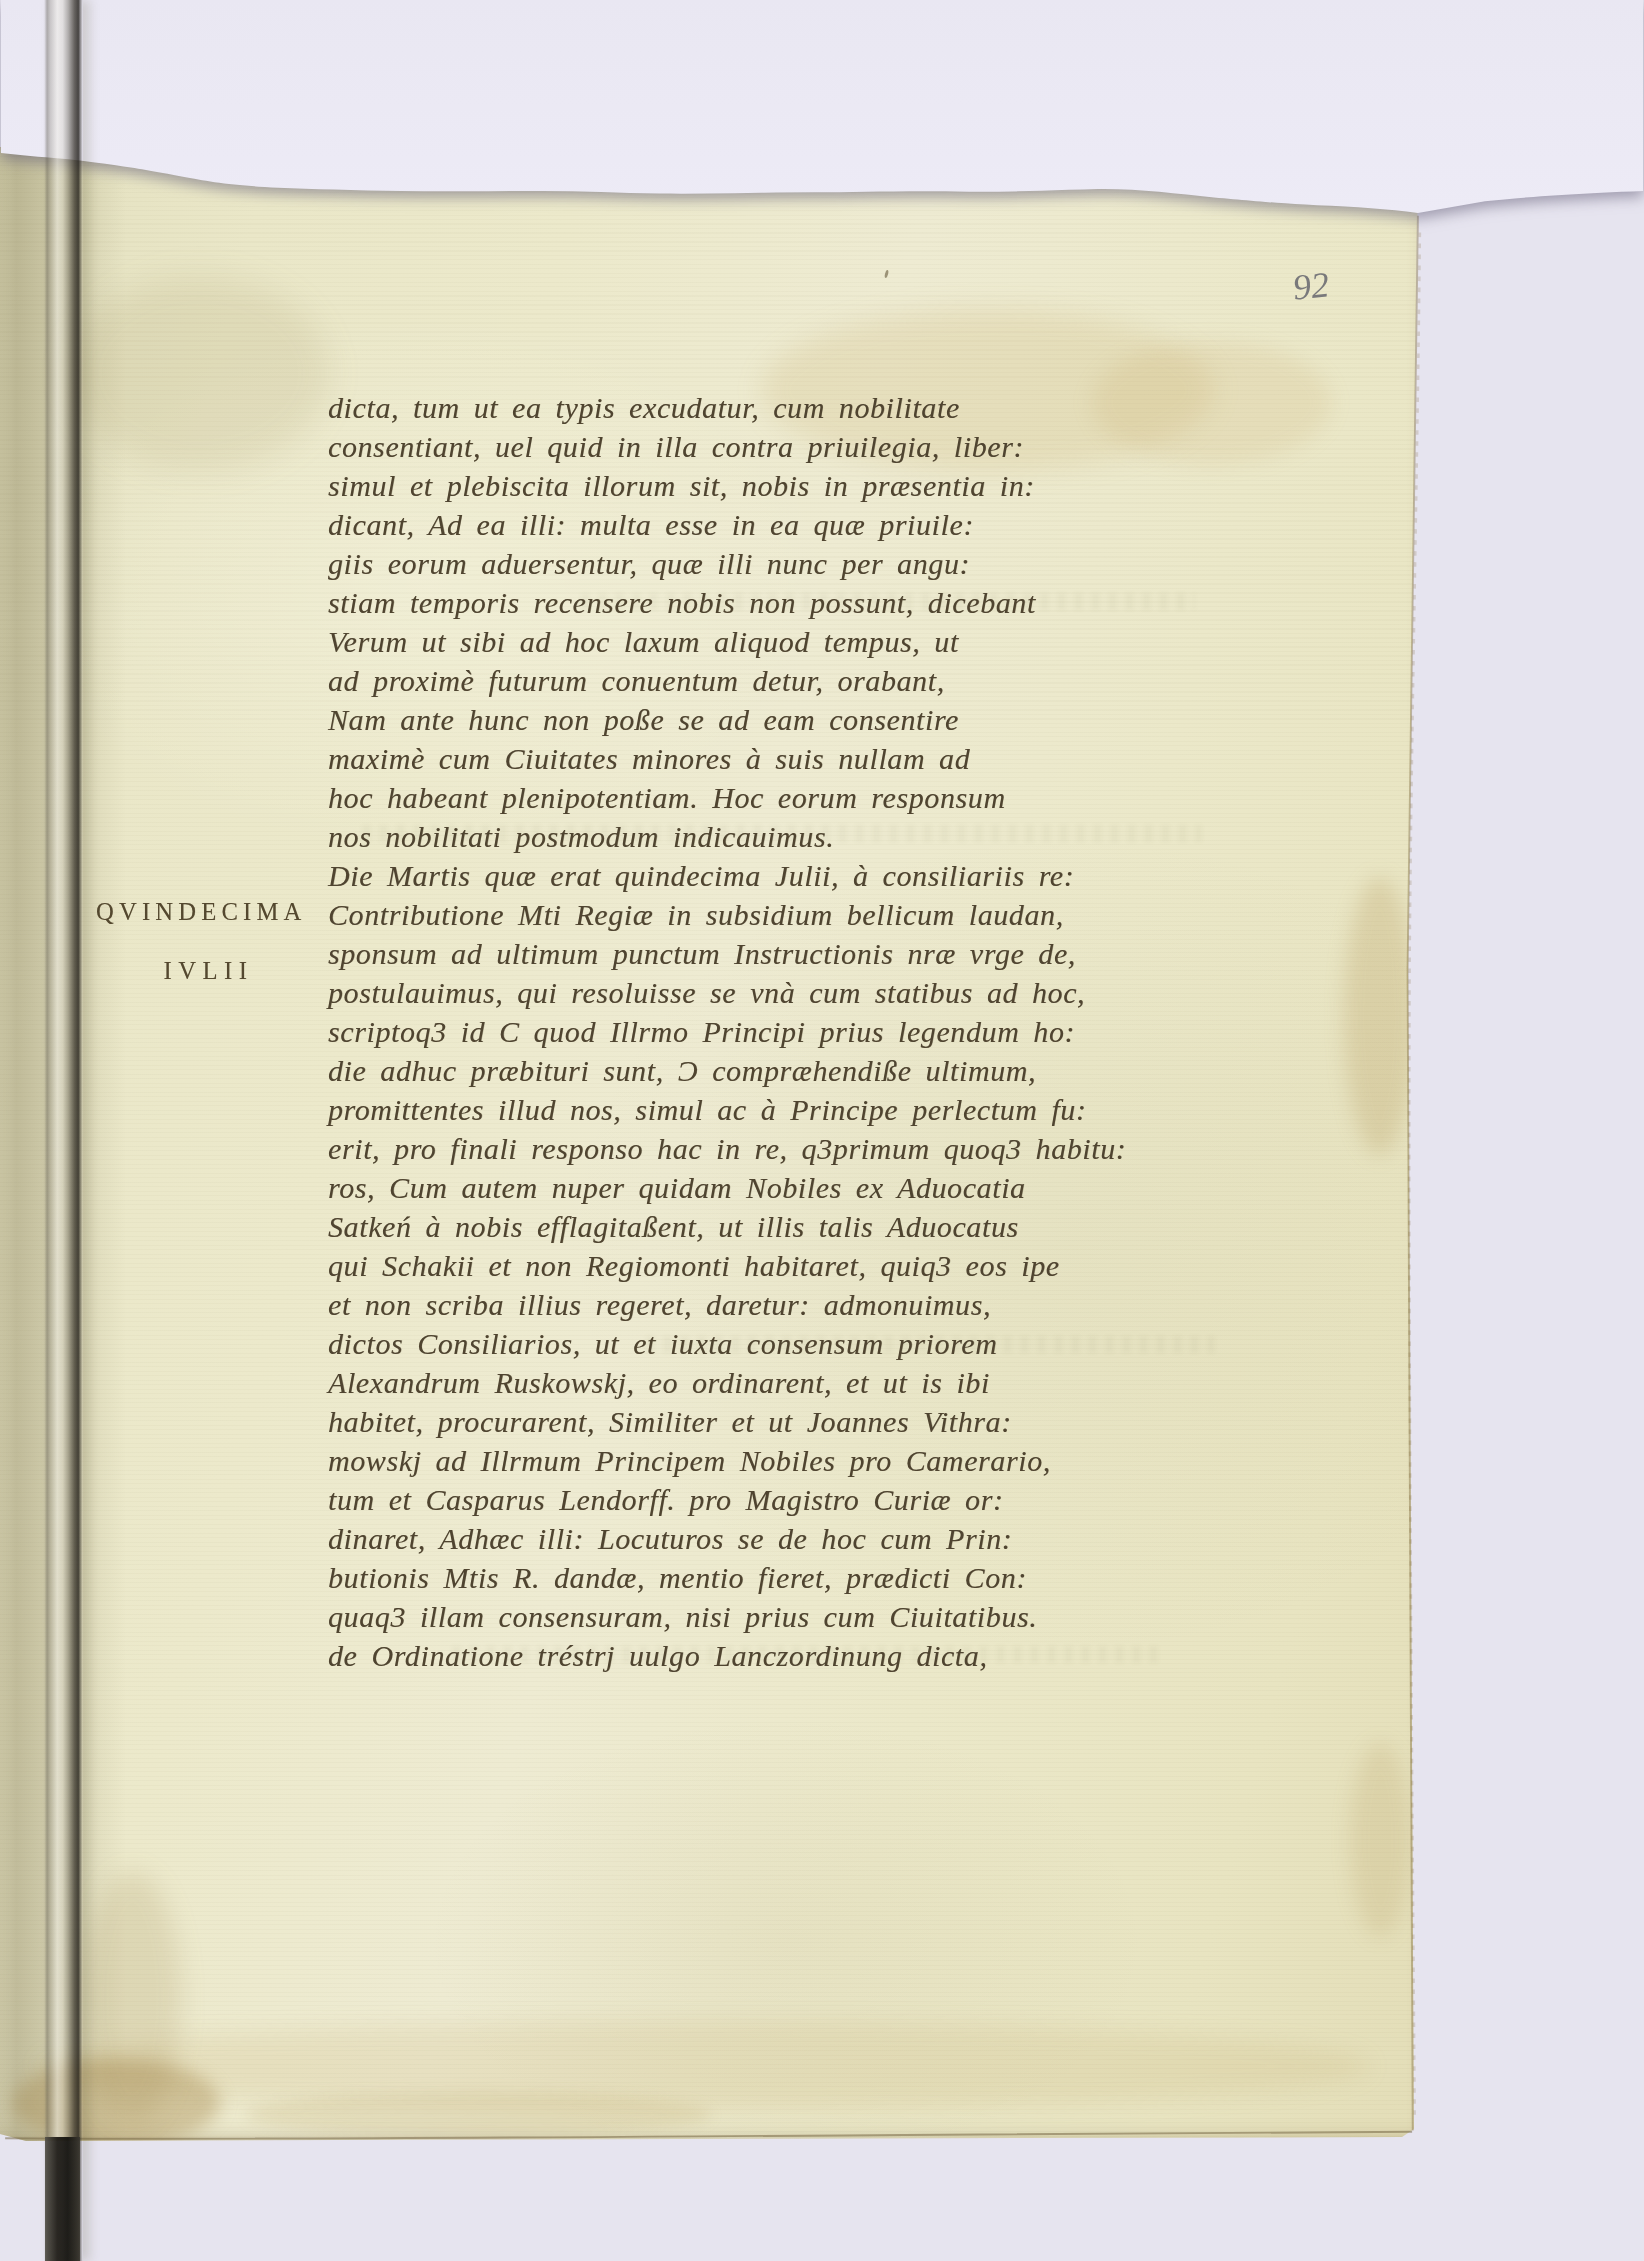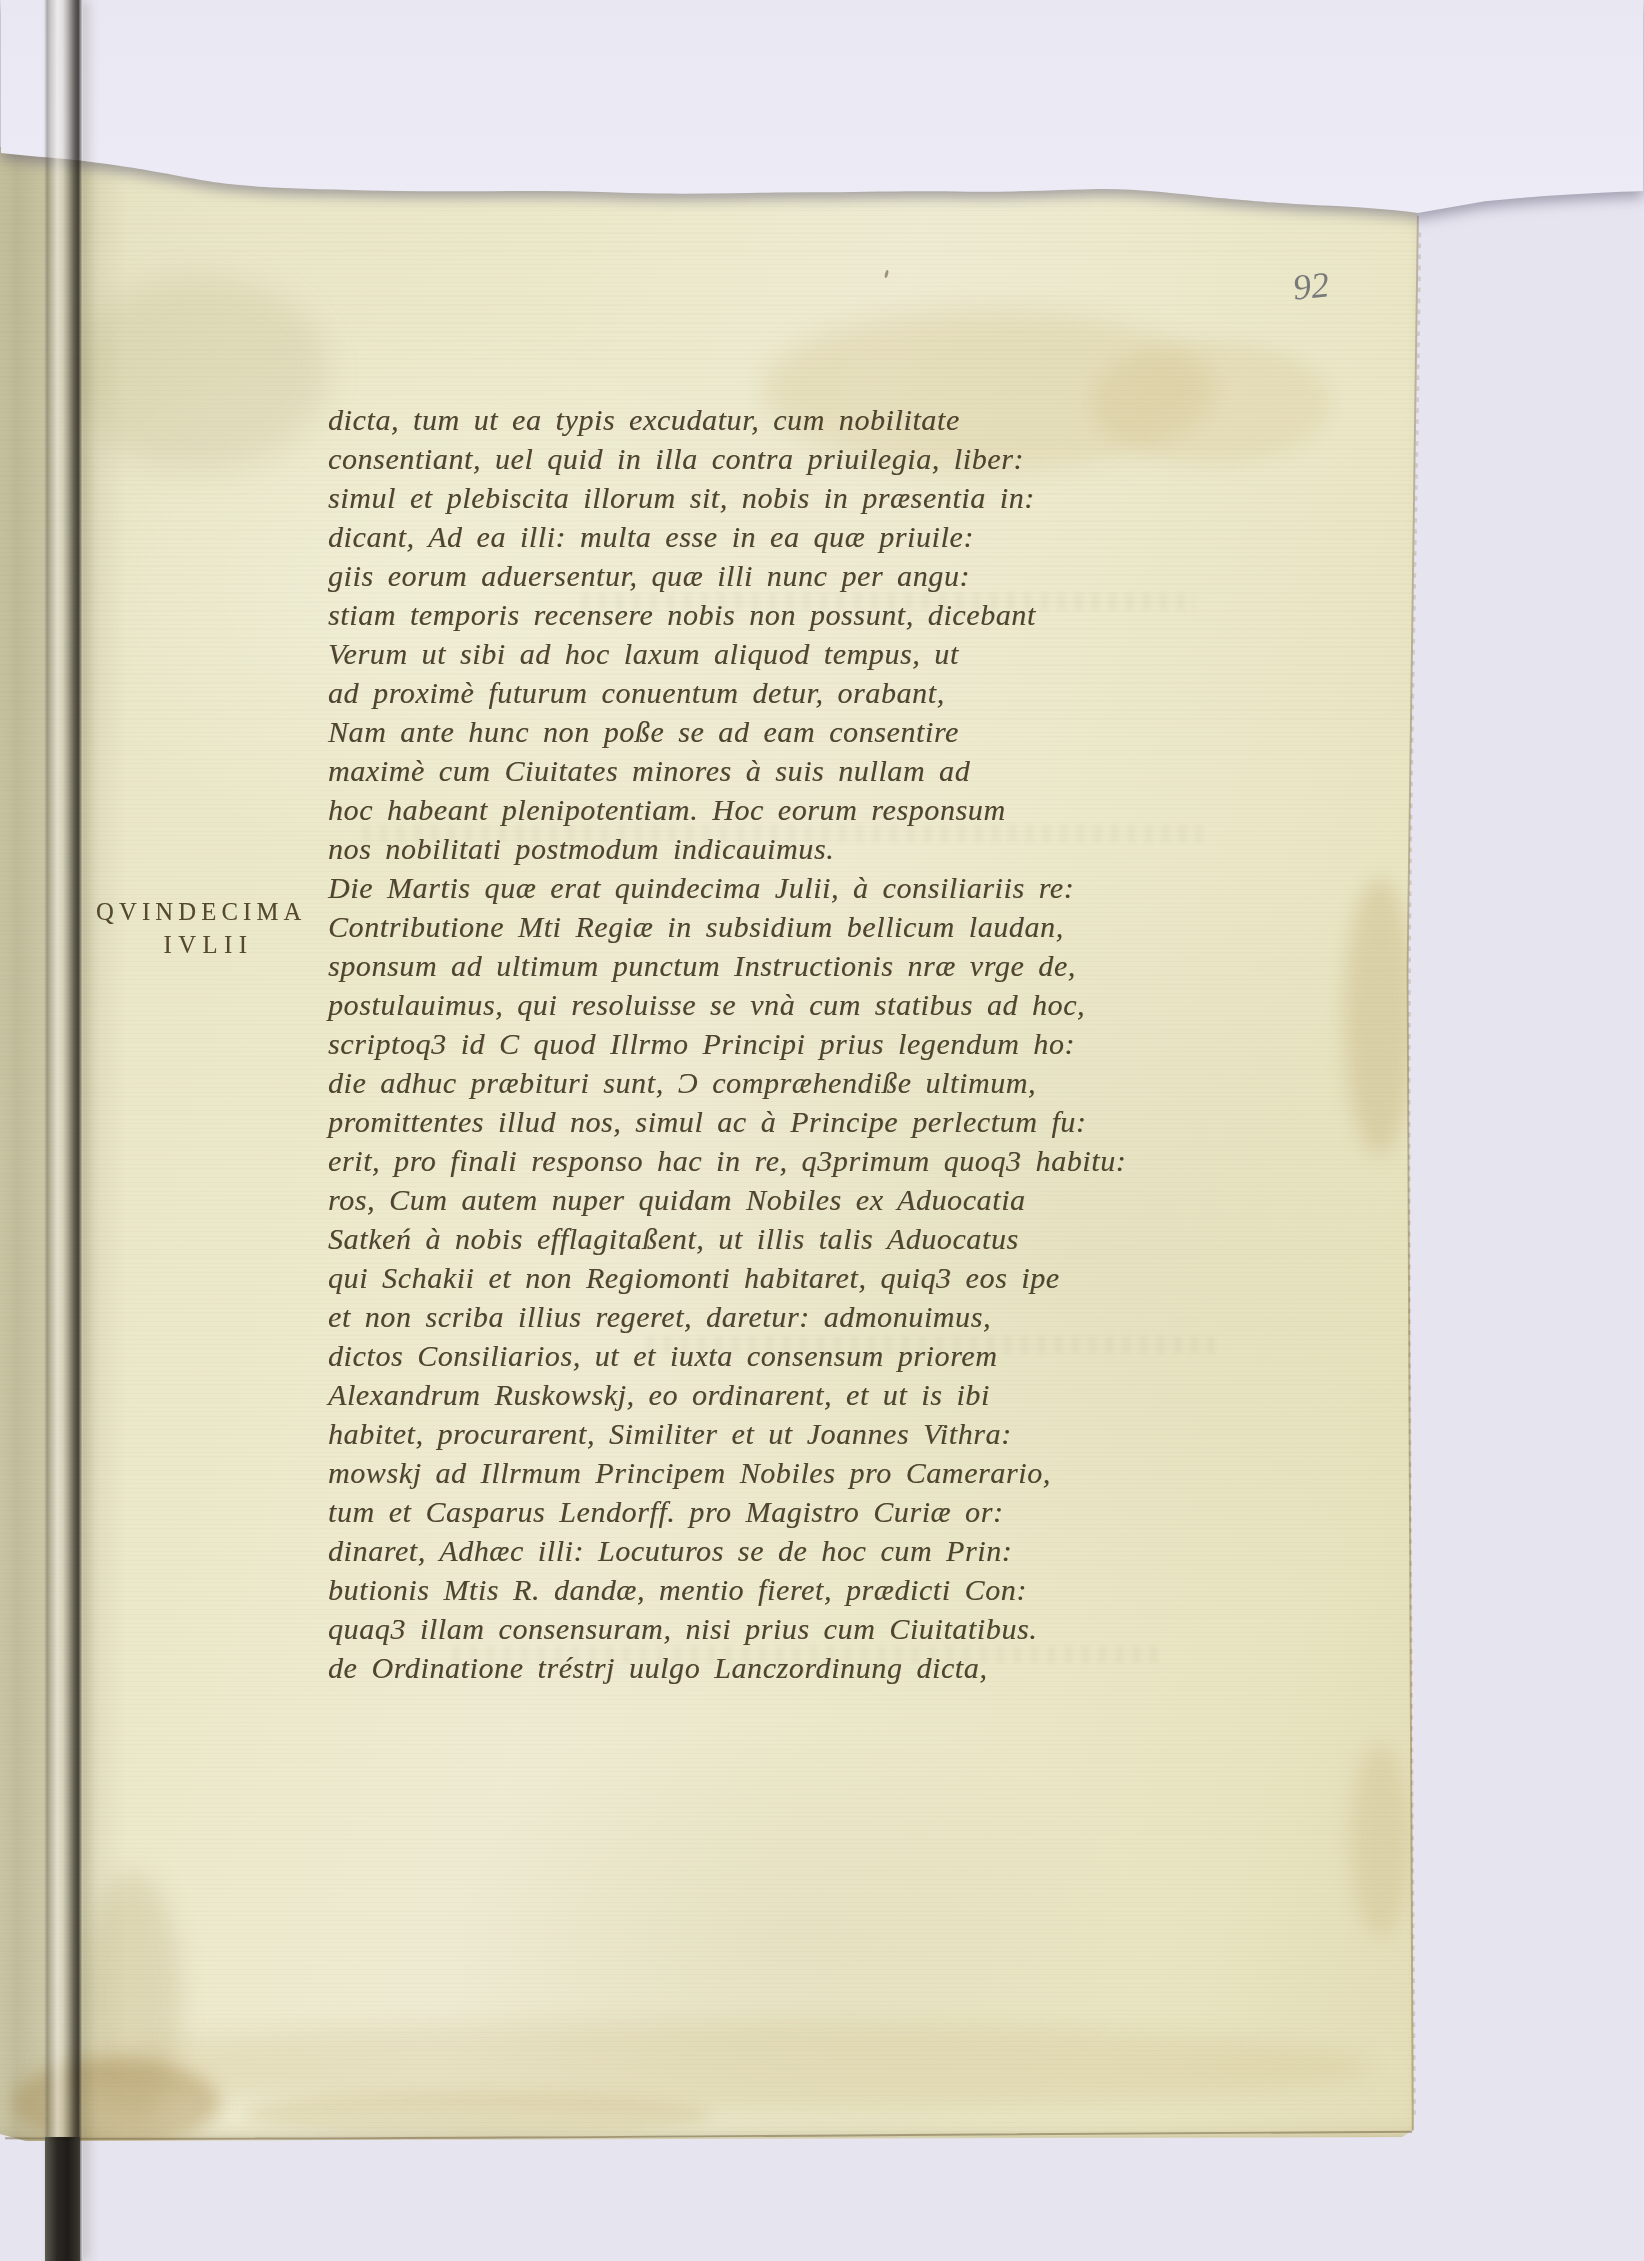--- a/index.html
+++ b/index.html
@@ -50,33 +50,33 @@
 
   
   .ghost{position:absolute;height:17px;z-index:1;opacity:.5;filter:blur(1.9px);
     background:repeating-linear-gradient(90deg, rgba(120,118,82,.10) 0 9px, rgba(120,118,82,0) 9px 17px);}
   .g1{left:581px;top:446px;width:614px;}
   .g2{left:362px;top:678px;width:840px;}
   .g3{left:646px;top:1189px;width:569px;}
   .g4{left:452px;top:1499px;width:711px;}
 
   
-  .textblock{position:absolute;left:328px;top:253px;width:950px;z-index:3;}
+  .textblock{position:absolute;left:328px;top:241px;width:950px;z-index:3;}
   .ln{
     height:39px;white-space:nowrap;
     font-style:italic;font-size:30px;line-height:39px;
     color:#4f4430;letter-spacing:0.6px;word-spacing:5.8px;
     text-shadow:0.4px 0.4px 0 rgba(70,58,34,.35);
   }
   .margin-note{
     position:absolute;left:96px;top:751px;width:225px;z-index:3;
     color:#54482f;text-shadow:0.3px 0.3px 0 rgba(70,58,34,.3);
   }
   .mn1{font-size:24.6px;letter-spacing:5.2px;line-height:28.4px;}
-  .mn2{font-size:24.6px;letter-spacing:6.5px;line-height:28.4px;text-align:center;margin-top:5px;}
+  .mn2{font-size:24.6px;letter-spacing:6.5px;line-height:28.4px;text-align:center;margin-top:31px;}
   .folio{
     position:absolute;left:1293px;top:118px;z-index:3;
     font-style:italic;font-size:36px;color:#66666e;
     transform:rotate(-6deg);opacity:.85;
   }
   .inkmark{position:absolute;left:885px;top:123px;width:3.2px;height:8.4px;z-index:3;
     background:rgba(90,75,45,.55);border-radius:45%;transform:rotate(14deg);}
 
   
   .edges{position:absolute;left:0;top:0;z-index:4;pointer-events:none;}

